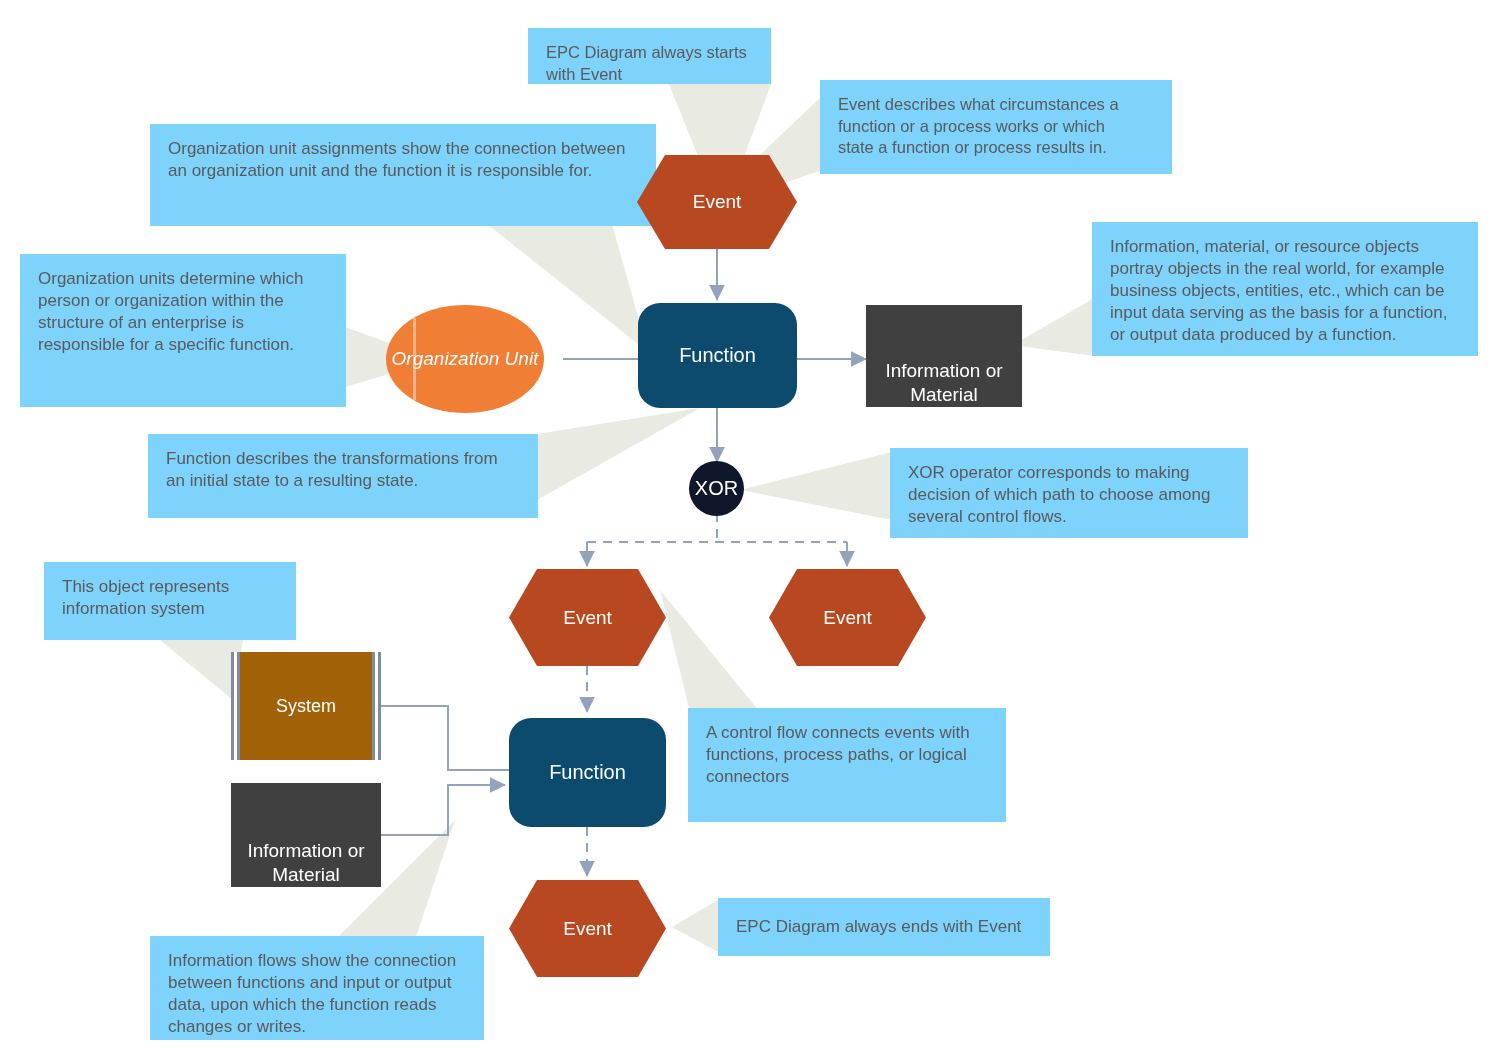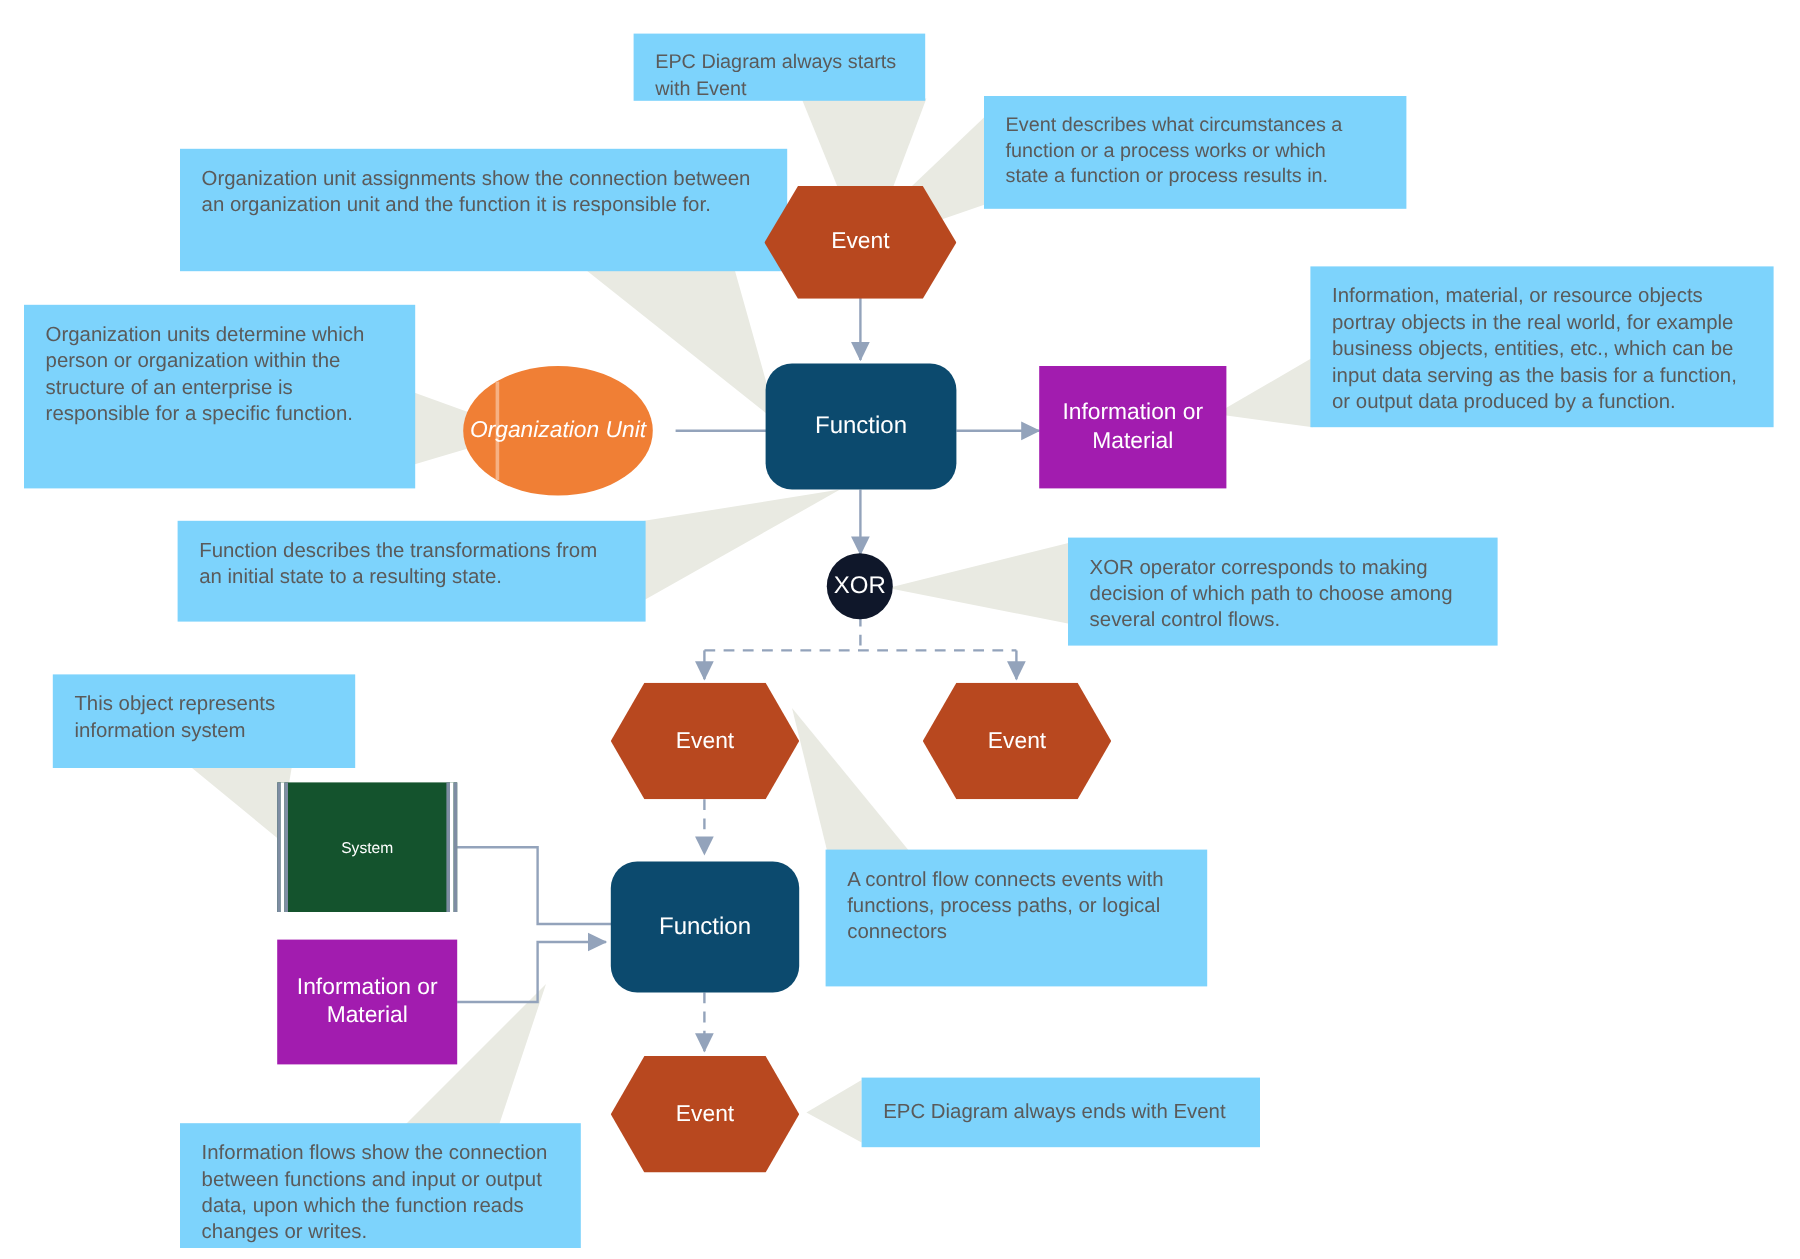--- a/index.html
+++ b/index.html
@@ -33,22 +33,22 @@
 
   .func{
     background:#0c4a6e;border-radius:22px;font-size:20px;
   }
   .orgunit{
     background:#f07f35;border-radius:50%;font-size:19px;line-height:24px;
   }
   .orgunit .bar{
     position:absolute;left:17%;top:12%;width:3px;height:76%;background:#f6b184;
   }
-  .infomat{background:#a21caf;font-size:19px;line-height:24px;}
-  .system{background:#14532d;font-size:13px;}
+  .infomat{background:#404040;font-size:19px;line-height:24px;align-items:flex-end;}
+  .system{background:#a16207;font-size:18px;}
   .system .edge{position:absolute;top:0;height:100%;width:3px;background:#ffffff;}
   .system .edge2{position:absolute;top:0;height:100%;width:3px;background:#7e8da3;}
   .xor{
     background:#0f172a;border-radius:50%;font-size:20px;
   }
 </style>
 </head>
 <body>
 
 <div id="stage">

